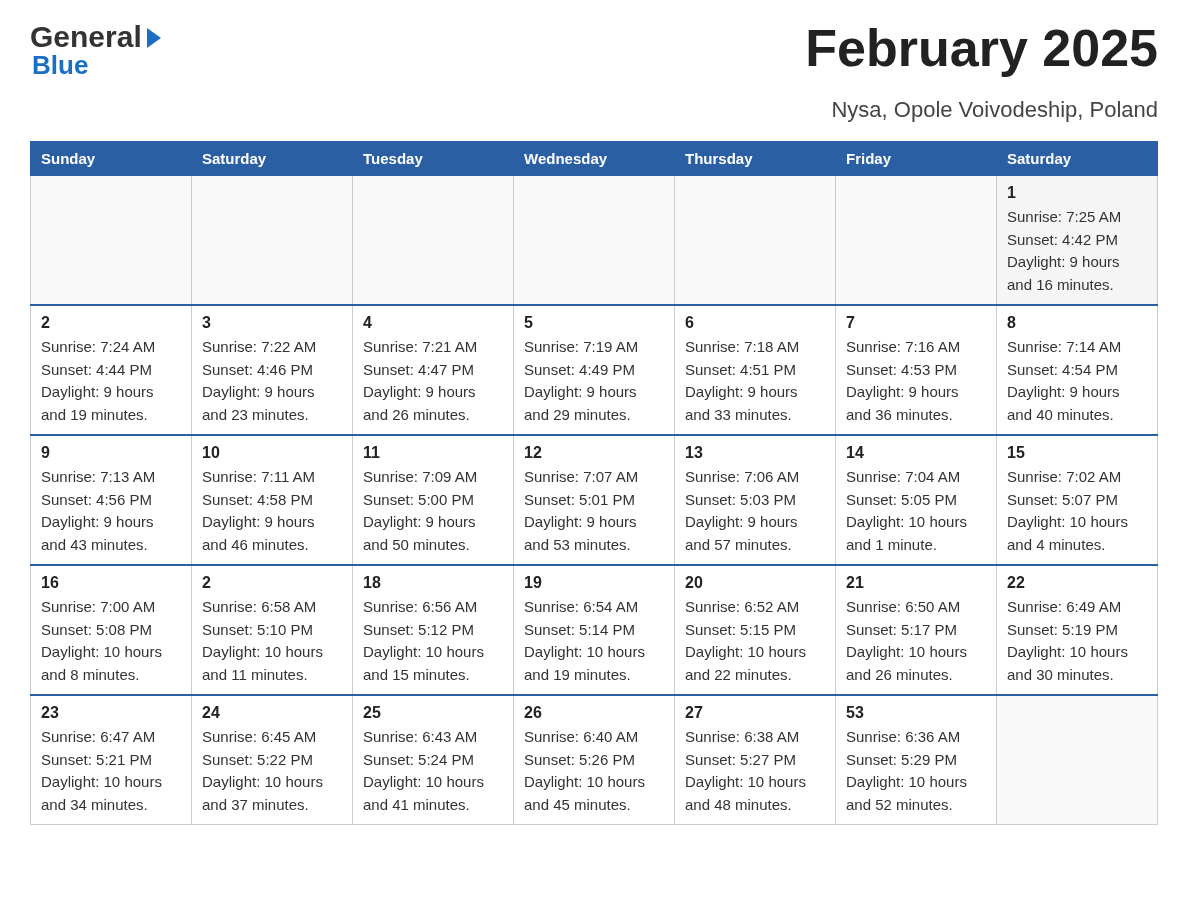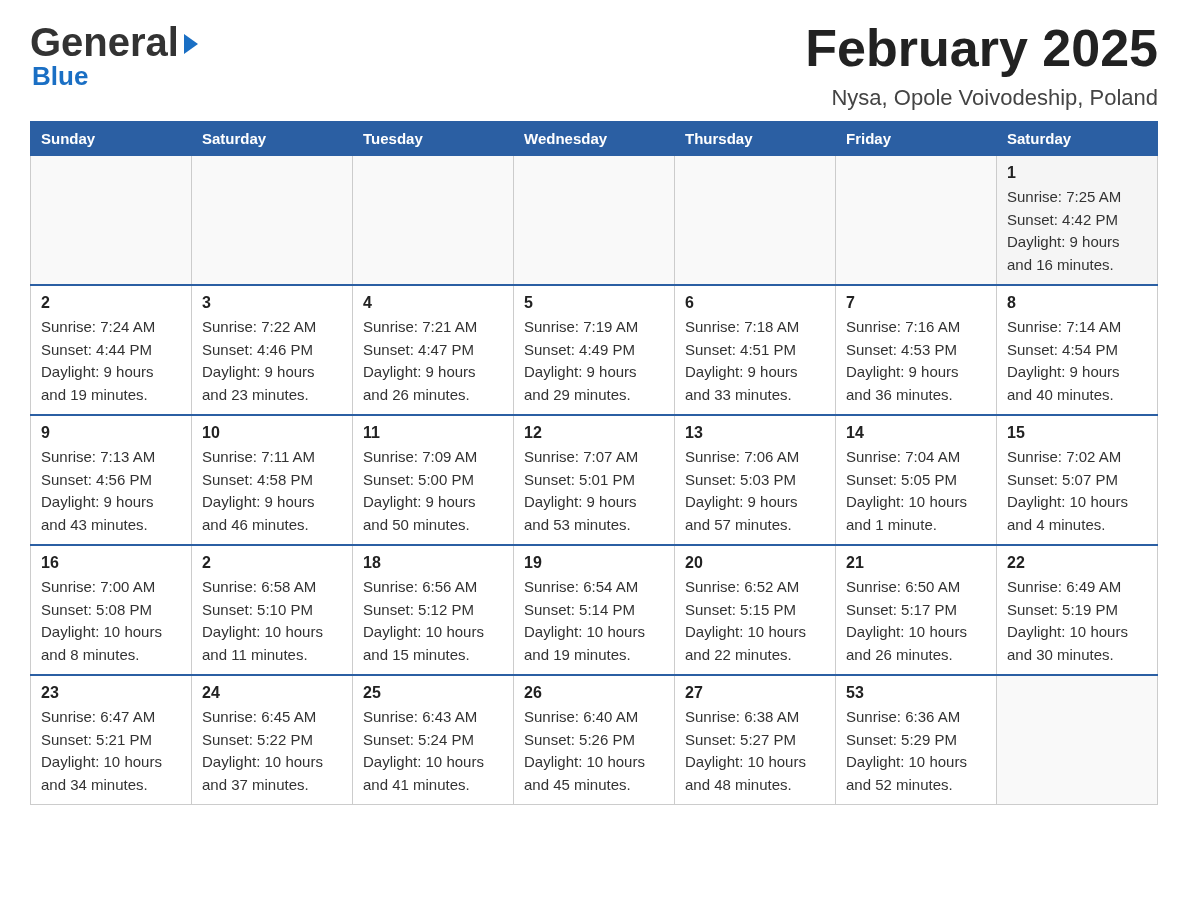--- a/index.html
+++ b/index.html
@@ -27,26 +27,26 @@
     .month-title {
       font-size: 52px;
       font-weight: bold;
       color: #222;
       line-height: 1.1;
       text-align: right;
     }
     .location {
       font-size: 22px;
       color: #444;
-      margin-top: 8px;
+      margin-top: 20px;
     }
     .calendar {
       width: 100%;
       border-collapse: collapse;
-      margin-top: 10px;
+      margin-top: 18px;
       border-radius: 17px;
     }
     .calendar th {
       background-color: #2b5fa3;
       color: #fff;
       font-size: 15px;
       font-weight: bold;
       padding: 8px 10px;
       text-align: left;
       border: 1px solid #2b5fa3;
@@ -88,21 +88,21 @@
     .empty-cell {
       background: #f9f9f9 !important;
     }
   </style>
 </head>
 <body>
 
 <div class="header">
   <div class="logo">
     <div style="display:flex; align-items:center; gap:2px;">
-      <span style="font-size:40px; font-weight:bold; color:#333; font-family: Arial, sans-serif;">General</span>
+      <span style="font-size:30px; font-weight:bold; color:#333; font-family: Arial, sans-serif;">General</span>
       <span style="display:inline-block; width:0; height:0; border-left:14px solid #1a6fc4; border-top:10px solid transparent; border-bottom:10px solid transparent; margin-left:3px; margin-top:2px;"></span>
     </div>
     <div style="font-size:26px; font-weight:bold; color:#1a6fc4; font-family: Liberation Sans, sans-serif; margin-top:-4px; margin-left:2px;">Blue</div>
   </div>
   <div class="title-area">
     <div class="month-title">February 2025</div>
     <div class="location">Nysa, Opole Voivodeship, Poland</div>
   </div>
 </div>
 

